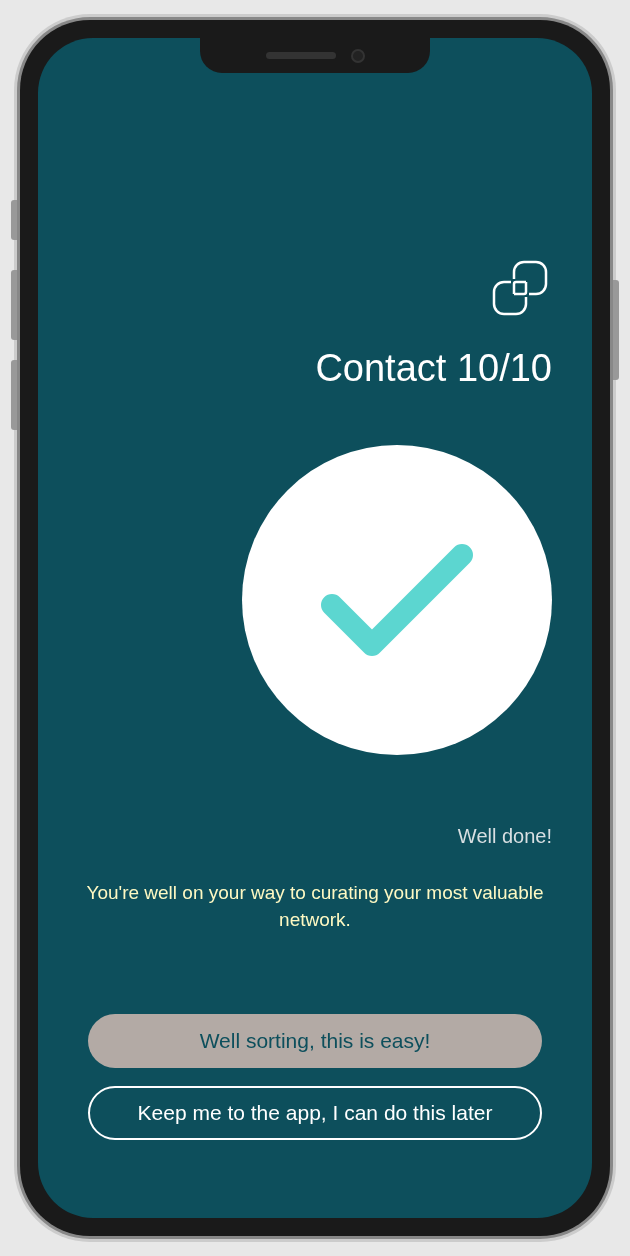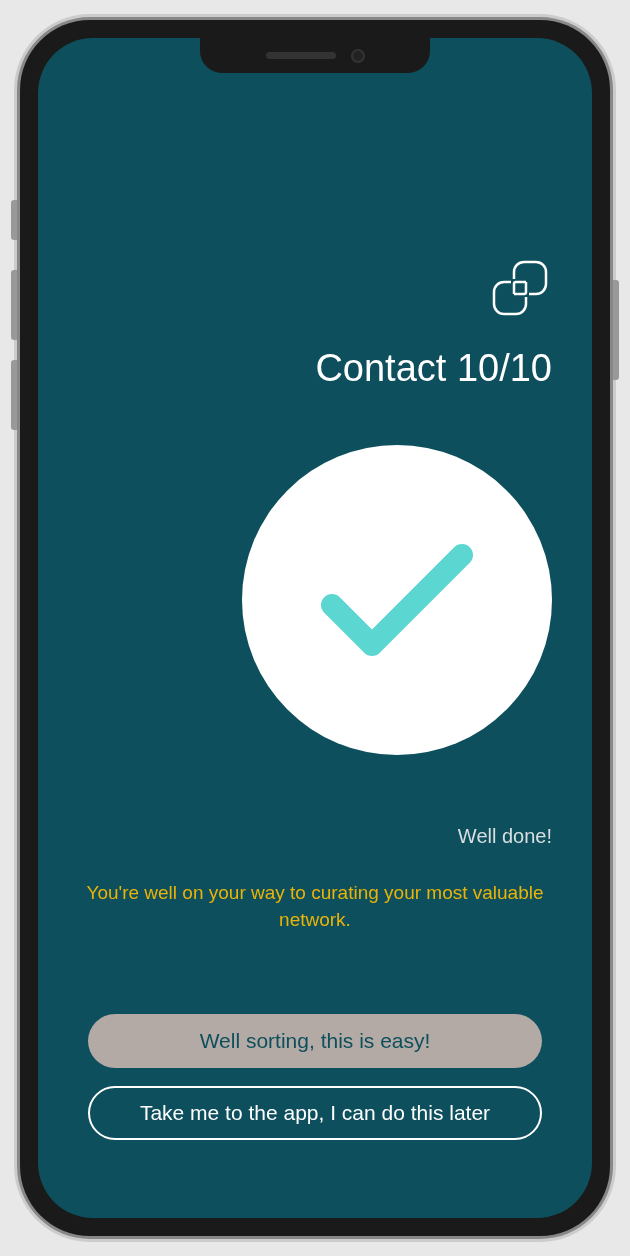--- a/index.html
+++ b/index.html
@@ -127,21 +127,21 @@
       margin-bottom: 70px;
     }
     
     .well-done {
       color: #d8dfe2;
       font-size: 20px;
       margin-bottom: 32px;
     }
     
     .subtitle {
-      color: #eab308;
+      color: #fef9c3;
       font-size: 19px;
       text-align: center;
       line-height: 1.4;
       margin-bottom: auto;
     }
     
     .buttons-container {
       width: 100%;
       padding: 0 10px;
       margin-top: auto;
@@ -209,18 +209,18 @@
           <path d="M 30 80 L 70 120 L 160 30" fill="none" stroke="#5cd6d0" stroke-width="22" stroke-linecap="round" stroke-linejoin="round"></path>
         </svg>
       </div>
 
       <div class="well-done">Well done!</div>
 
       <div class="subtitle">You're well on your way to curating your most valuable network.</div>
 
       <div class="buttons-container">
         <button class="btn btn-primary">Well sorting, this is easy!</button>
-        <button class="btn btn-secondary">Take me to the app, I can do this later</button>
+        <button class="btn btn-secondary">Keep me to the app, I can do this later</button>
       </div>
 
     </div>
   </div>
 </div>
 
 </body></html>

